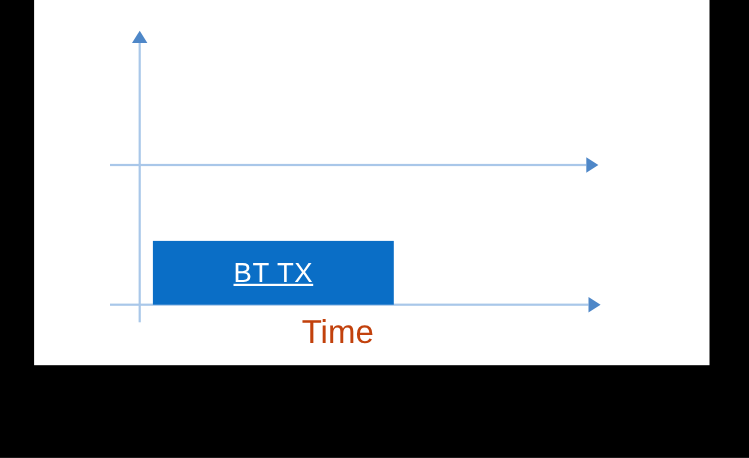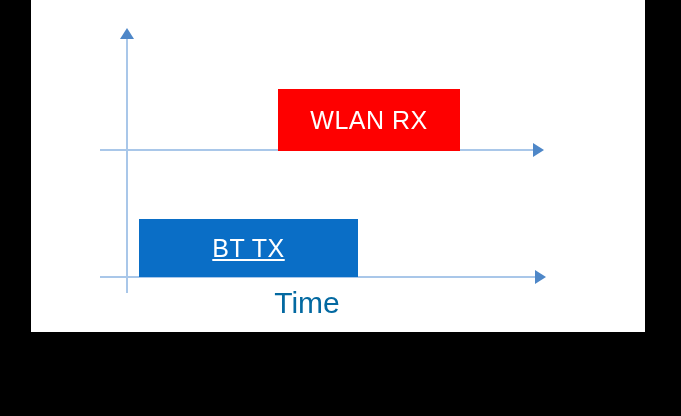--- a/index.html
+++ b/index.html
@@ -102,24 +102,21 @@
 
     <div class="v-axis-line" style="background-color: rgb(169, 199, 233);"></div>
     <div class="v-arrow" style="border-bottom-color: rgb(78, 135, 200);"></div>
 
     <div class="h-axis-line upper" style="background-color: rgb(169, 199, 233);"></div>
     <div class="h-arrow upper" style="border-left-color: rgb(78, 135, 200);"></div>
 
     <div class="h-axis-line lower" style="background-color: rgb(169, 199, 233);"></div>
     <div class="h-arrow lower" style="border-left-color: rgb(78, 135, 200);"></div>
 
-    <div class="bar wlan" style="background-color: rgb(254, 0, 0); color: rgb(255, 255, 255);">
-      <span>WLAN RX</span>
-    </div>
 
     <div class="bar bt" style="background-color: rgb(10, 110, 198); color: rgb(255, 255, 255); text-decoration: underline;">
       <span>BT TX</span>
     </div>
 
-    <div class="time-label" style="color: #0369a1;">Time</div>
+    <div class="time-label" style="color: #c2410c;">Time</div>
 
   </div>
 </div>
 
 </body></html>

